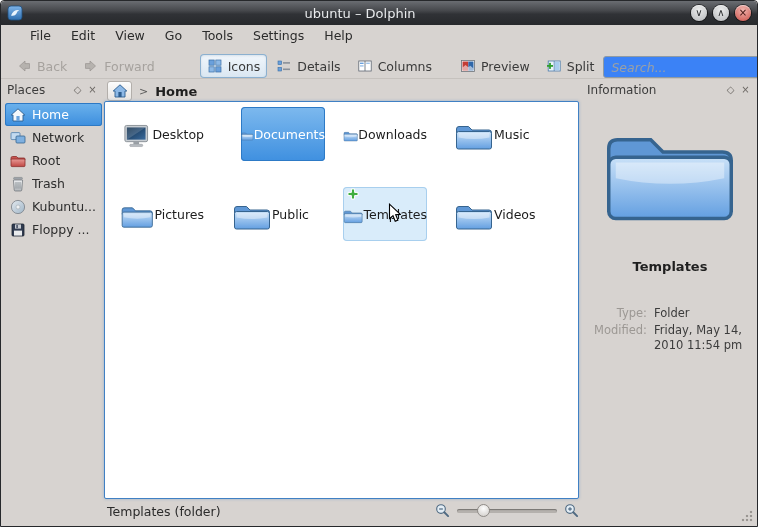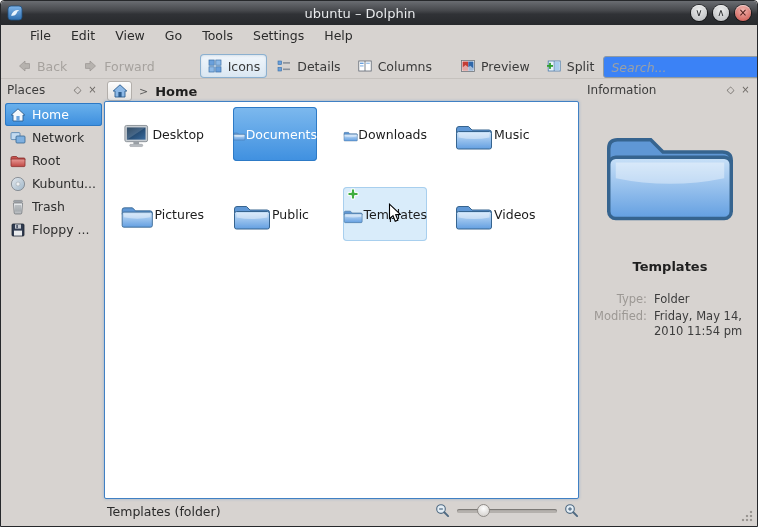--- a/index.html
+++ b/index.html
@@ -89,21 +89,21 @@
   .tile .tlabel { font-size:12.5px; margin-top:1px; color:#1c1c1c; white-space:nowrap; }
   .tile.selected { background:linear-gradient(#7db9ee,#3f90e0); box-shadow:inset 0 0 0 1px #2d7ac6; }
   .tile.selected .tlabel { color:#fff; }
   .tile.hovered { background:#d9ecfa; box-shadow:inset 0 0 0 1px #a8cfee; }
   .plus-emblem { position:absolute; left:4px; top:1px; width:12px; height:12px; }
   .cursor { position:absolute; left:283px; top:101px; width:13px; height:20px; z-index:5; }
   
   .info { position:absolute; top:80px; left:584px; width:170px; height:418px; }
   .bigfolder { display:block; margin:18px auto 0; width:140px; height:112px; }
   .info-name { text-align:center; font-weight:bold; font-size:13px; margin-top:30px; color:#1f1f1f; }
-  .info-fields { margin:18px 4px 0 0; font-size:11.5px; display:grid; grid-template-columns:62px auto; column-gap:7px; row-gap:3px; }
+  .info-fields { margin:32px 4px 0 0; font-size:11.5px; display:grid; grid-template-columns:62px auto; column-gap:7px; row-gap:3px; }
   .f-label { color:#9c9894; text-align:right; }
   .f-value { color:#3c3c3c; line-height:1.25; }
   
   .statusbar { position:absolute; left:0; right:0; bottom:0; height:29px; }
   .status-text { position:absolute; left:106px; top:7px; font-size:12.5px; color:#2b2b2b; }
   .zoom { position:absolute; left:434px; top:5px; display:flex; align-items:center; gap:7px; }
   .zicon { width:15px; height:15px; }
   .slider { position:relative; width:100px; height:17px; }
   .groove { position:absolute; top:7px; left:0; right:0; height:4px; background:#b5b1ad; border-radius:2px; box-shadow:inset 0 1px 1px rgba(0,0,0,.35); }
   .handle { position:absolute; top:2px; width:13px; height:13px; border-radius:50%;
@@ -356,47 +356,47 @@
         <span class="place-label">Network</span>
       </div>
       <div class="place-item">
         <svg class="picon">
             <use href="#sym-folder-red"></use>
           </svg>
         <span class="place-label">Root</span>
       </div>
       <div class="place-item">
         <svg class="picon">
+            <use href="#sym-trash"></use>
+          </svg>
+        <span class="place-label">Trash</span>
+      </div>
+      <div class="place-item">
+        <svg class="picon">
             <use href="#sym-disc"></use>
           </svg>
         <span class="place-label">Kubuntu...</span>
-      </div>
-      <div class="place-item">
-        <svg class="picon">
-            <use href="#sym-trash"></use>
-          </svg>
-        <span class="place-label">Trash</span>
       </div>
       <div class="place-item">
         <svg class="picon">
             <use href="#sym-floppy"></use>
           </svg>
         <span class="place-label">Floppy ...</span>
       </div>
     </div>
   </div>
 
   <div class="view">
     <div class="tile" style="left:15px; top:5px;">
       <svg class="ticon">
           <use href="#sym-desktop"></use>
         </svg>
       <span class="tlabel">Desktop</span>
     </div>
-    <div class="tile selected" style="left:128px; top:5px;">
+    <div class="tile selected" style="left:136px; top:5px;">
       <svg class="ticon">
           <use href="#sym-folder"></use>
         </svg>
       <span class="tlabel">Documents</span>
     </div>
     <div class="tile" style="left:238px; top:5px;">
       <svg class="ticon">
           <use href="#sym-folder"></use>
         </svg>
       <span class="tlabel">Downloads</span>

